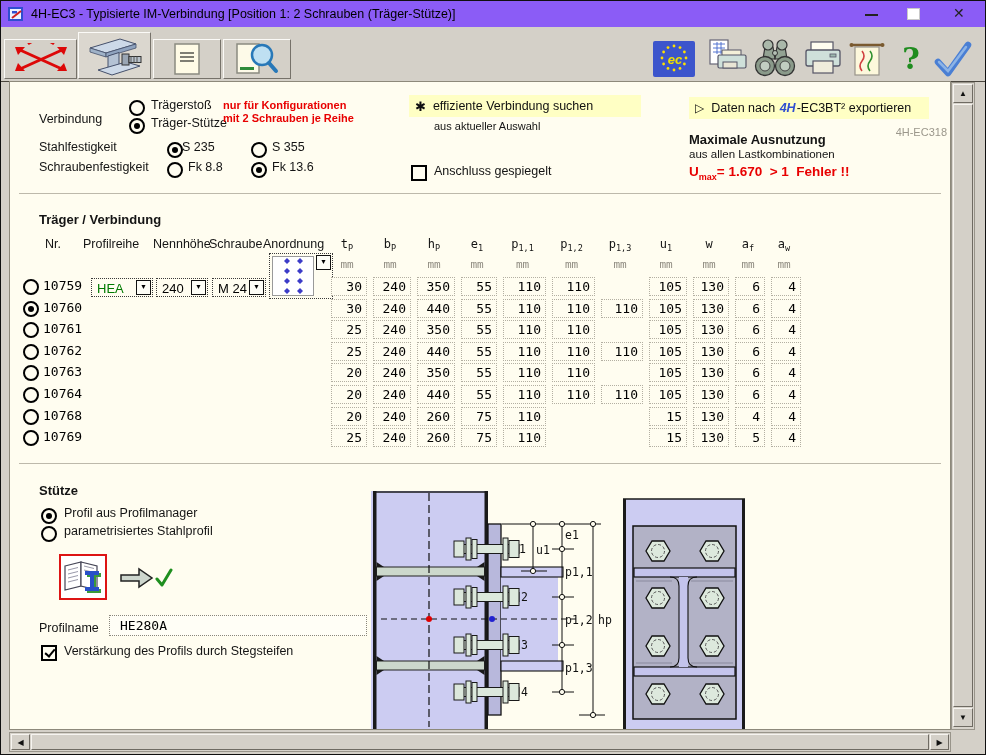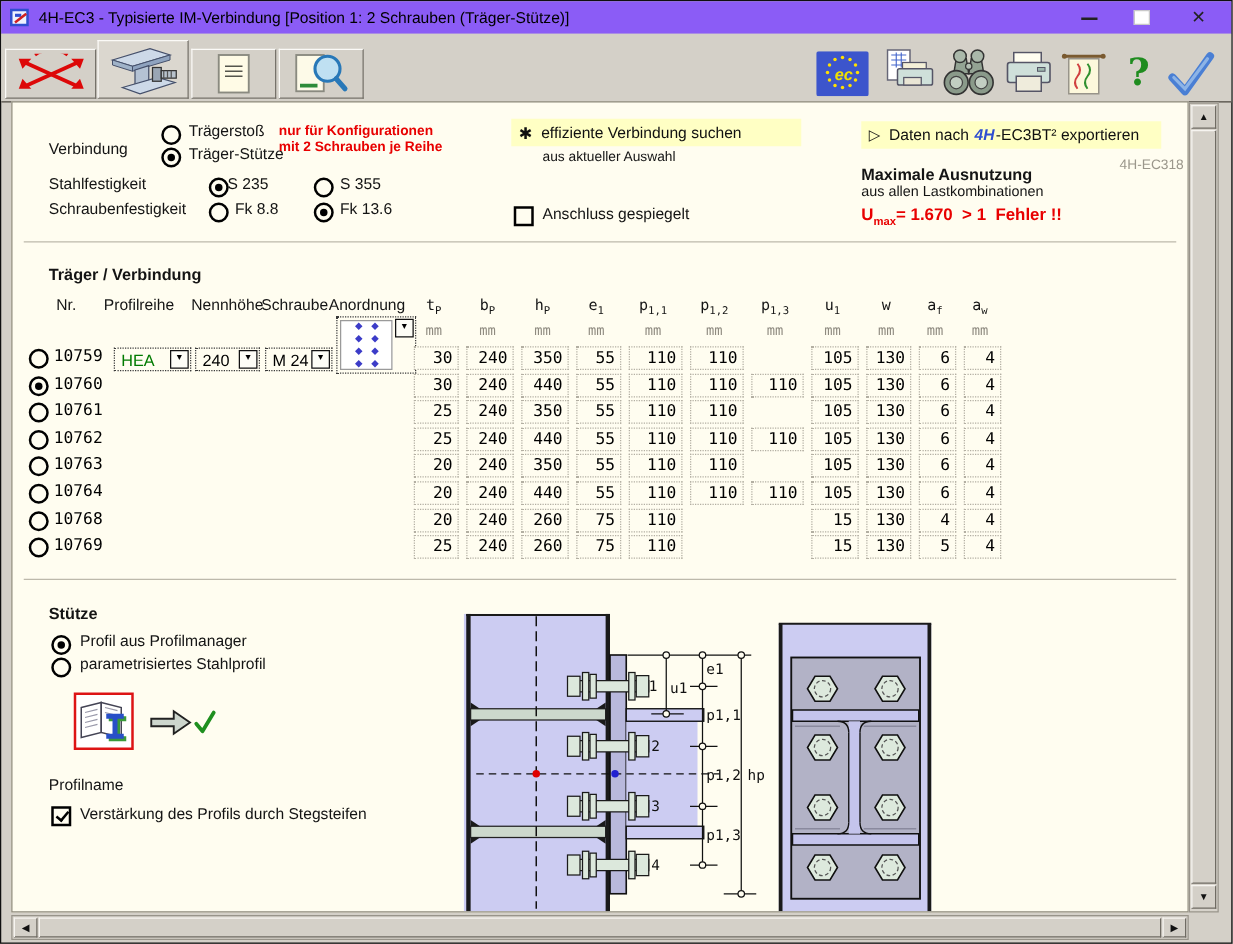--- a/index.html
+++ b/index.html
@@ -418,20 +418,23 @@
           <rect x="23" y="29" width="14" height="4"></rect>
         </g>
     </svg>
   </div>
   <svg class="abs" style="left:116px;top:563px;" width="56" height="28" viewBox="0 0 56 28">
     <polygon points="4,11 22,11 22,5 35,14 22,23 22,17 4,17" fill="#cdd6cd" stroke="#222" stroke-width="1.5"></polygon>
     <path d="M40,15 L45,21 L54,6" fill="none" stroke="#1f8f1f" stroke-width="3" stroke-linecap="round" stroke-linejoin="round"></path>
   </svg>
 
   <span class="abs lb" style="left:38px;top:620px;">Profilname</span>
+  <div class="dfield" style="left:108px;top:614px;width:258px;height:21px;">
+    <span class="abs mono" style="left:10px;top:2px;font-size:13px;">HE280A</span>
+  </div>
   <span class="cb checked" style="left:40px;top:644px;"></span>
   <span class="abs lb" style="left:63px;top:643px;">Verstärkung des Profils durch Stegsteifen</span>
 
   <svg class="abs" style="left:370px;top:490px;" width="378" height="238" viewBox="0 0 378 238">
 
     <rect x="0" y="0" width="117" height="238" fill="#ccccf2"></rect>
     <rect x="2" y="0" width="3.5" height="238" fill="#1a1a1a"></rect>
     <rect x="113.5" y="0" width="3.5" height="238" fill="#1a1a1a"></rect>
     <line x1="2" y1="1" x2="117" y2="1" stroke="#1a1a1a" stroke-width="1.5"></line>
 

